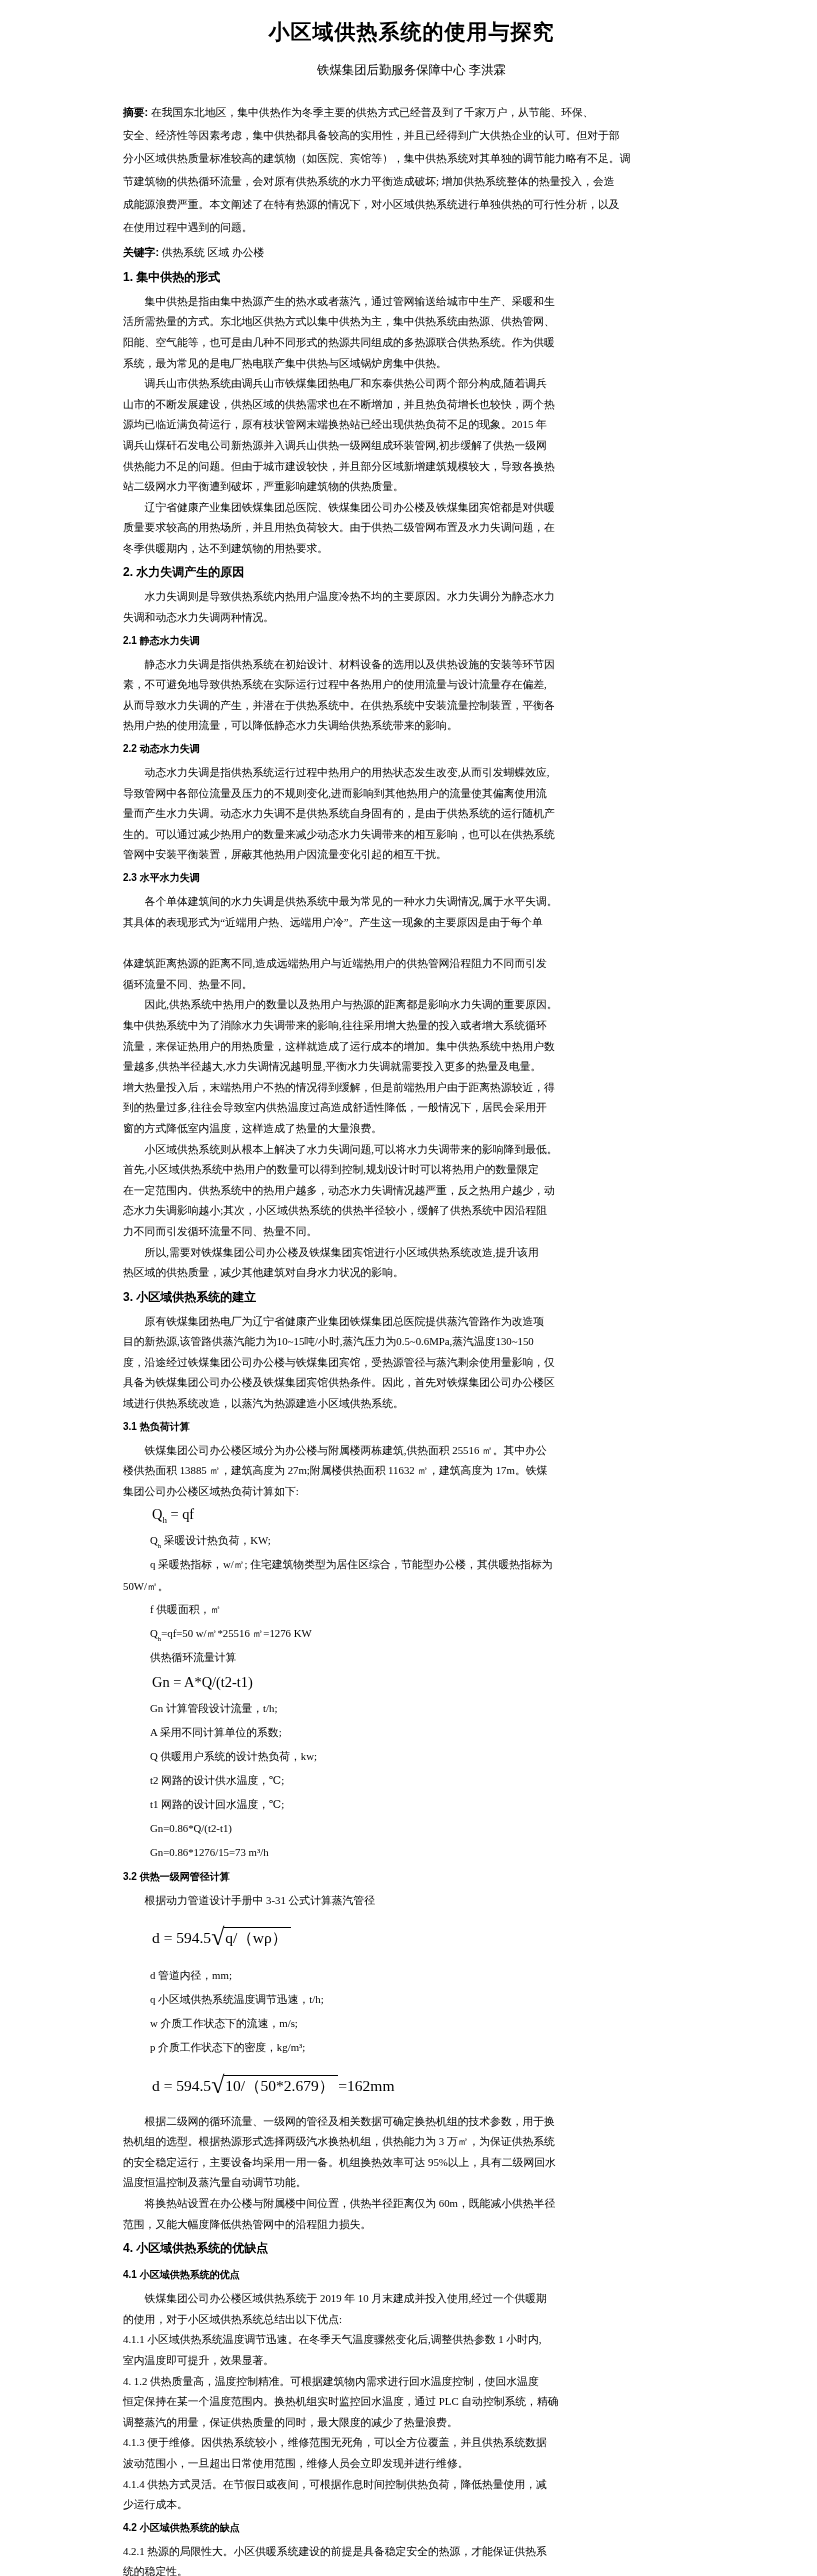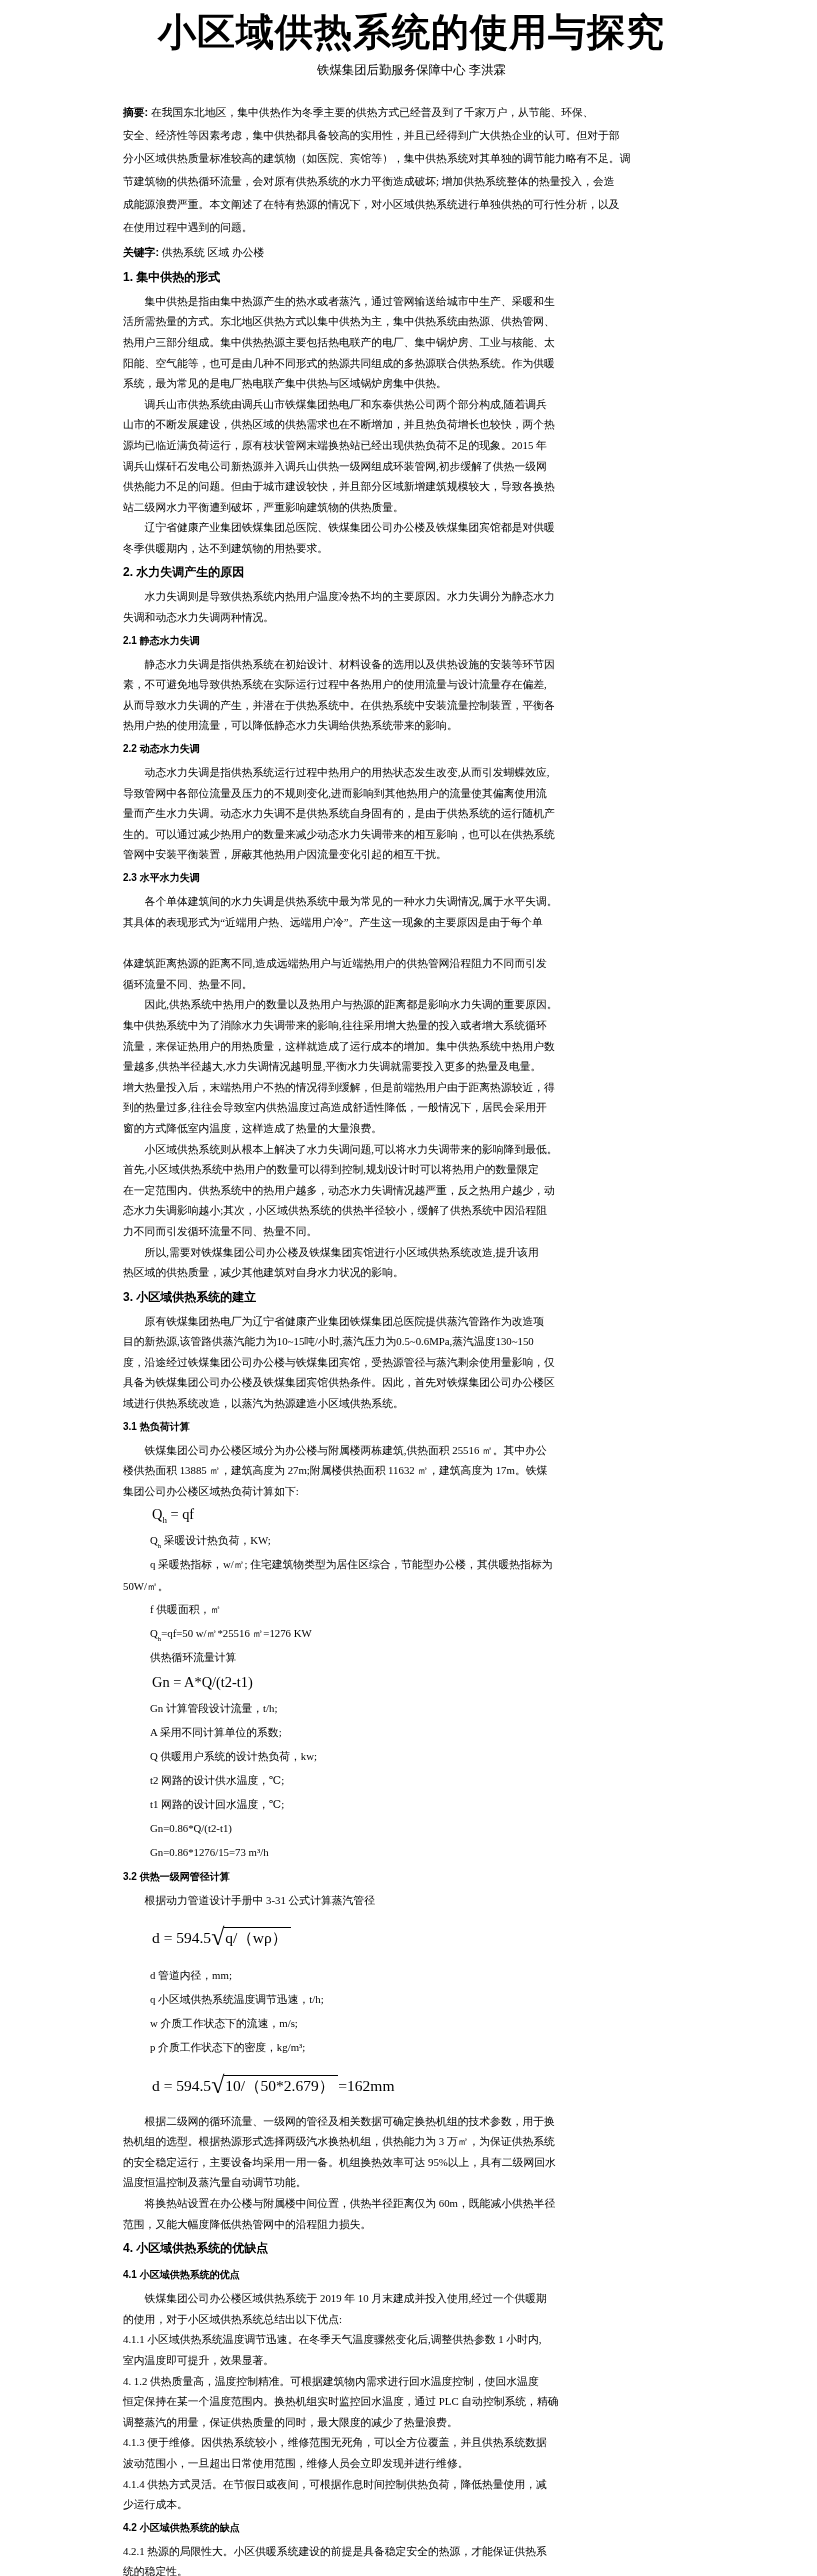--- a/index.html
+++ b/index.html
@@ -3,21 +3,21 @@
 <meta charset="utf-8">
 <style>
   html,body{margin:0;padding:0;background:#ffffff;}
   .page{
     width:818px;height:3282px;box-sizing:border-box;background:#ffffff;color:#000000;
     padding:13.4px 118px 20.6px 123px;overflow:hidden;
     font-family:"Liberation Serif","DejaVu Serif",serif;
   }
   .title{
     font-family:"Liberation Sans","DejaVu Sans",sans-serif;font-weight:bold;
-    font-size:38px;line-height:38px;text-align:center;margin:0 0 6.2px 0;letter-spacing:1px;
+    font-size:21px;line-height:38px;text-align:center;margin:0 0 6.2px 0;letter-spacing:1px;
   }
   .byline{font-size:12.4px;line-height:25px;text-align:center;margin-bottom:18.5px;}
   .line{font-size:10.8px;line-height:20.6px;height:20.6px;white-space:nowrap;}
   .indent{text-indent:21.6px;}
   .abs{line-height:23px;height:23px;}
   .kw{margin-top:3.1px;}
   span.b{font-family:"Liberation Sans","DejaVu Sans",sans-serif;font-weight:bold;}
   .h1{font-family:"Liberation Sans","DejaVu Sans",sans-serif;font-weight:bold;
       font-size:12px;line-height:28px;height:28px;white-space:nowrap;}
   .h2{font-family:"Liberation Sans","DejaVu Sans",sans-serif;font-weight:bold;
@@ -40,30 +40,30 @@
       <div class="line abs"><span class="b">摘要:</span><span> 在我国东北地区，集中供热作为冬季主要的供热方式已经普及到了千家万户，从节能、环保、</span></div>
       <div class="line abs">安全、经济性等因素考虑，集中供热都具备较高的实用性，并且已经得到广大供热企业的认可。但对于部</div>
       <div class="line abs">分小区域供热质量标准较高的建筑物（如医院、宾馆等），集中供热系统对其单独的调节能力略有不足。调</div>
       <div class="line abs">节建筑物的供热循环流量，会对原有供热系统的水力平衡造成破坏; 增加供热系统整体的热量投入，会造</div>
       <div class="line abs">成能源浪费严重。本文阐述了在特有热源的情况下，对小区域供热系统进行单独供热的可行性分析，以及</div>
       <div class="line abs">在使用过程中遇到的问题。</div>
       <div class="line kw"><span class="b">关键字:</span><span> 供热系统 区域 办公楼</span></div>
       <div class="h1">1. 集中供热的形式</div>
       <div class="line indent">集中供热是指由集中热源产生的热水或者蒸汽，通过管网输送给城市中生产、采暖和生</div>
       <div class="line">活所需热量的方式。东北地区供热方式以集中供热为主，集中供热系统由热源、供热管网、</div>
-      <div class="line">热用户三部分组成。集中供热热源主要包括热电联产的电厂、集中锅炉房、工业与核能、太</div>
       <div class="line">阳能、空气能等，也可是由几种不同形式的热源共同组成的多热源联合供热系统。作为供暖</div>
       <div class="line">系统，最为常见的是电厂热电联产集中供热与区域锅炉房集中供热。</div>
       <div class="line indent">调兵山市供热系统由调兵山市铁煤集团热电厂和东泰供热公司两个部分构成,随着调兵</div>
       <div class="line">山市的不断发展建设，供热区域的供热需求也在不断增加，并且热负荷增长也较快，两个热</div>
       <div class="line">源均已临近满负荷运行，原有枝状管网末端换热站已经出现供热负荷不足的现象。2015 年</div>
       <div class="line">调兵山煤矸石发电公司新热源并入调兵山供热一级网组成环装管网,初步缓解了供热一级网</div>
       <div class="line">供热能力不足的问题。但由于城市建设较快，并且部分区域新增建筑规模较大，导致各换热</div>
       <div class="line">站二级网水力平衡遭到破坏，严重影响建筑物的供热质量。</div>
       <div class="line indent">辽宁省健康产业集团铁煤集团总医院、铁煤集团公司办公楼及铁煤集团宾馆都是对供暖</div>
+      <div class="line">质量要求较高的用热场所，并且用热负荷较大。由于供热二级管网布置及水力失调问题，在</div>
       <div class="line">冬季供暖期内，达不到建筑物的用热要求。</div>
       <div class="h1">2. 水力失调产生的原因</div>
       <div class="line indent">水力失调则是导致供热系统内热用户温度冷热不均的主要原因。水力失调分为静态水力</div>
       <div class="line">失调和动态水力失调两种情况。</div>
       <div class="h2">2.1 静态水力失调</div>
       <div class="line indent">静态水力失调是指供热系统在初始设计、材料设备的选用以及供热设施的安装等环节因</div>
       <div class="line">素，不可避免地导致供热系统在实际运行过程中各热用户的使用流量与设计流量存在偏差,</div>
       <div class="line">从而导致水力失调的产生，并潜在于供热系统中。在供热系统中安装流量控制装置，平衡各</div>
       <div class="line">热用户热的使用流量，可以降低静态水力失调给供热系统带来的影响。</div>
       <div class="h2">2.2 动态水力失调</div>

